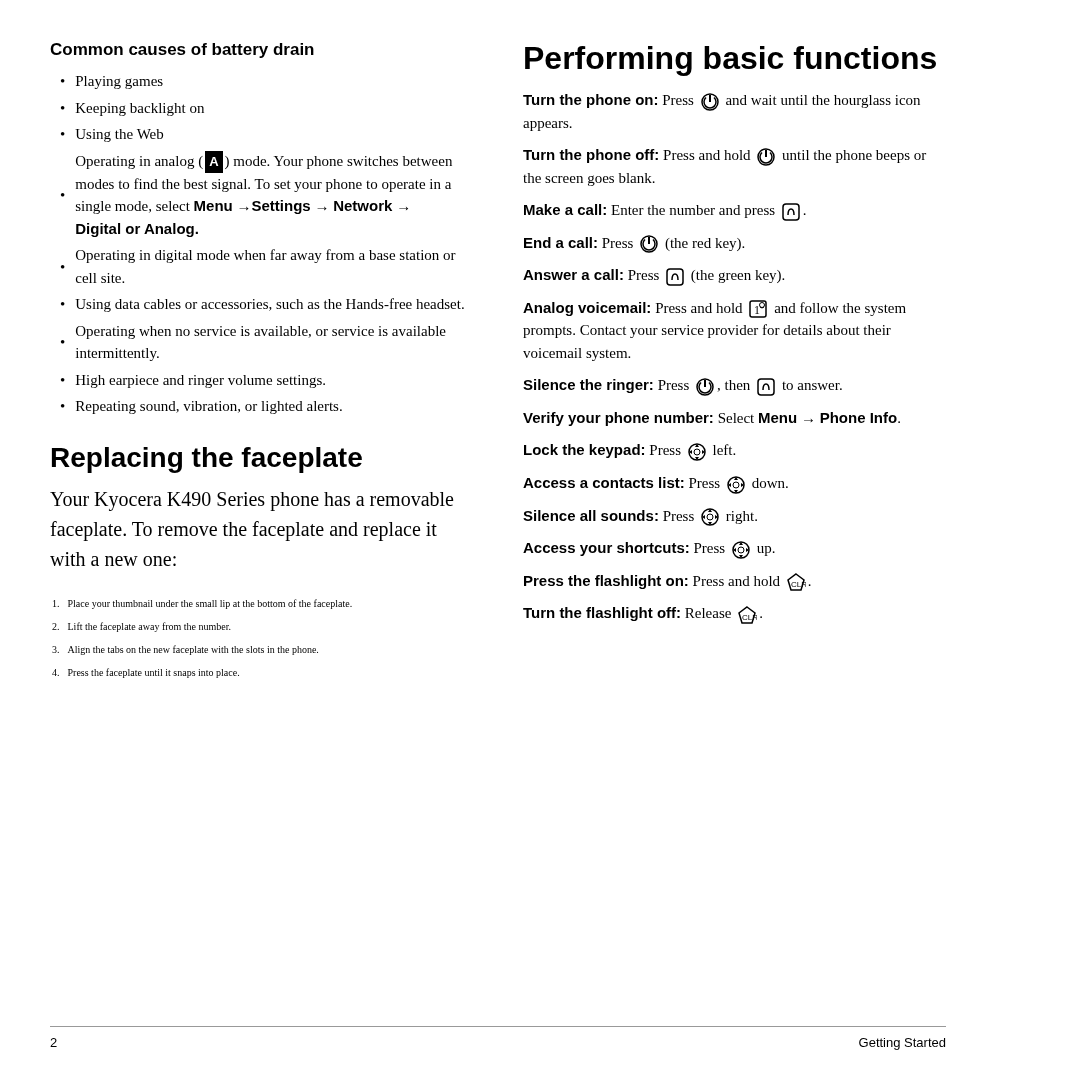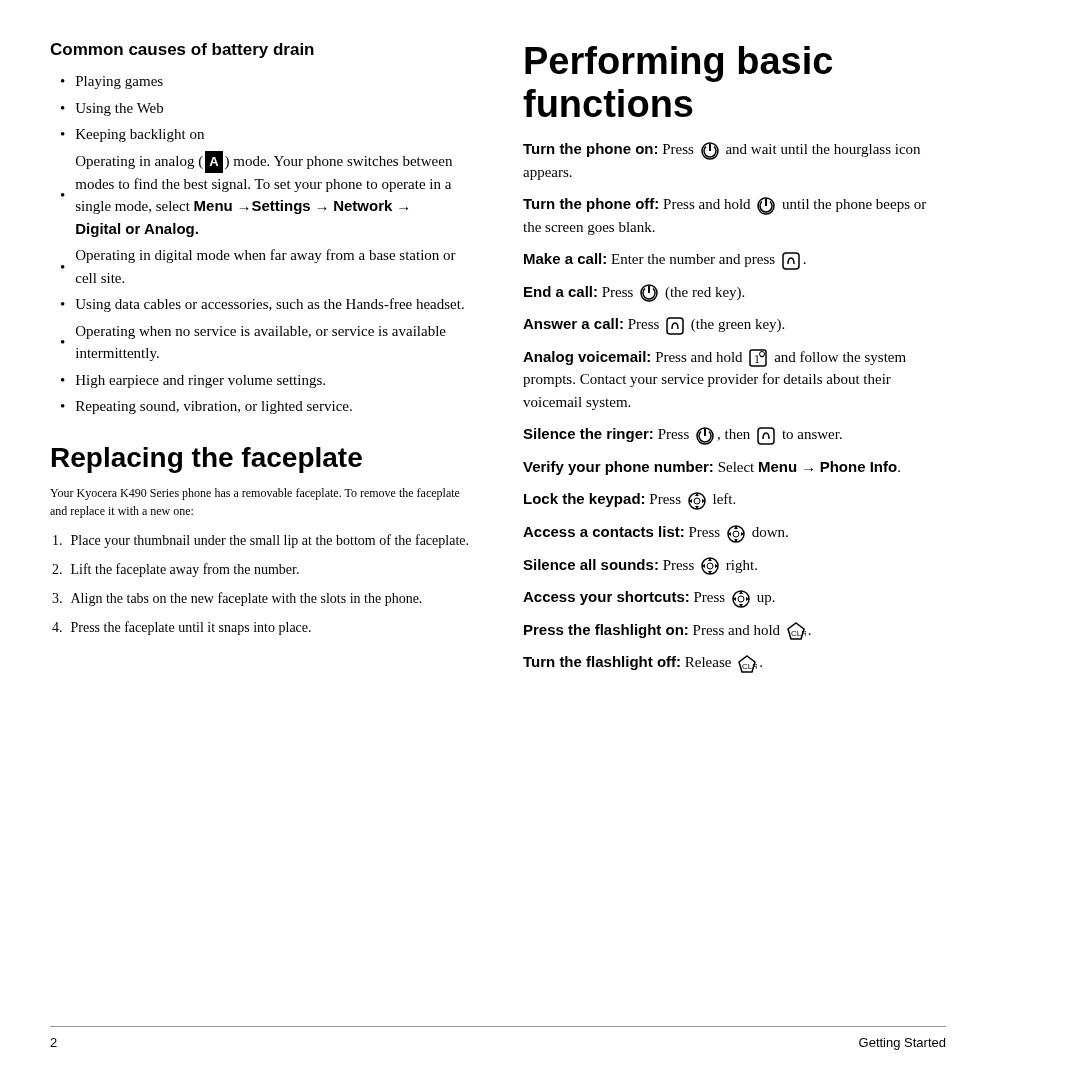--- a/index.html
+++ b/index.html
@@ -34,21 +34,21 @@
       border-left: none;
     }
     h2.section-title {
       font-family: Arial, Helvetica, sans-serif;
       font-size: 17px;
       font-weight: bold;
       margin-bottom: 10px;
     }
     h1.big-title {
       font-family: Arial, Helvetica, sans-serif;
-      font-size: 38px;
+      font-size: 32px;
       font-weight: bold;
       margin-bottom: 12px;
     }
     h2.mid-title {
       font-family: Arial, Helvetica, sans-serif;
       font-size: 28px;
       font-weight: bold;
       margin-bottom: 10px;
       margin-top: 24px;
     }
@@ -74,34 +74,34 @@
     ol.numbered-list {
       padding-left: 0;
       list-style: none;
       counter-reset: step-counter;
     }
     ol.numbered-list li {
       counter-increment: step-counter;
       display: flex;
       align-items: flex-start;
       margin-bottom: 8px;
-      font-size: 14px;
+      font-size: 10px;
       line-height: 1.5;
     }
     ol.numbered-list li::before {
       content: counter(step-counter) ".";
       margin-right: 8px;
       margin-left: 2px;
       flex-shrink: 0;
       font-weight: normal;
     }
     .para-text {
-      font-size: 12px;
+      font-size: 20px;
       line-height: 1.5;
-      margin-bottom: 10px;
+      margin-bottom: 22px;
     }
     .bold-inline {
       font-weight: bold;
       font-family: Arial, Helvetica, sans-serif;
     }
     .func-item {
       margin-bottom: 10px;
       font-size: 15px;
       line-height: 1.5;
     }
@@ -147,44 +147,44 @@
 <div class="page">
   <div class="content-area">
 
     <div class="left-col">
       <h2 class="section-title">Common causes of battery drain</h2>
       <ul class="bullet-list">
         <li>
             <span>Playing games</span>
           </li>
         <li>
+            <span>Keeping backlight on</span>
+          </li>
+        <li>
             <span>Using the Web</span>
-          </li>
-        <li>
-            <span>Keeping backlight on</span>
           </li>
         <li>
           <span>
             Operating in analog (<span class="analog-icon">A</span>) mode. Your phone switches between modes to find the best signal. To set your phone to operate in a single mode, select <span class="bold-inline">Menu</span> <span class="arrow">→</span><span class="bold-inline">Settings</span> <span class="arrow">→</span> <span class="bold-inline">Network</span> <span class="arrow">→</span><br><span class="bold-inline">Digital or Analog.</span>
           </span>
         </li>
         <li>
             <span>Operating in digital mode when far away from a base station or cell site.</span>
           </li>
         <li>
             <span>Using data cables or accessories, such as the Hands-free headset.</span>
           </li>
         <li>
             <span>Operating when no service is available, or service is available intermittently.</span>
           </li>
         <li>
             <span>High earpiece and ringer volume settings.</span>
           </li>
         <li>
-            <span>Repeating sound, vibration, or lighted service.</span>
+            <span>Repeating sound, vibration, or lighted alerts.</span>
           </li>
       </ul>
 
       <h2 class="mid-title">Replacing the faceplate</h2>
       <p class="para-text">Your Kyocera K490 Series phone has a removable faceplate. To remove the faceplate and replace it with a new one:</p>
       <ol class="numbered-list">
         <li>
             <span>Place your thumbnail under the small lip at the bottom of the faceplate.</span>
           </li>
         <li>

